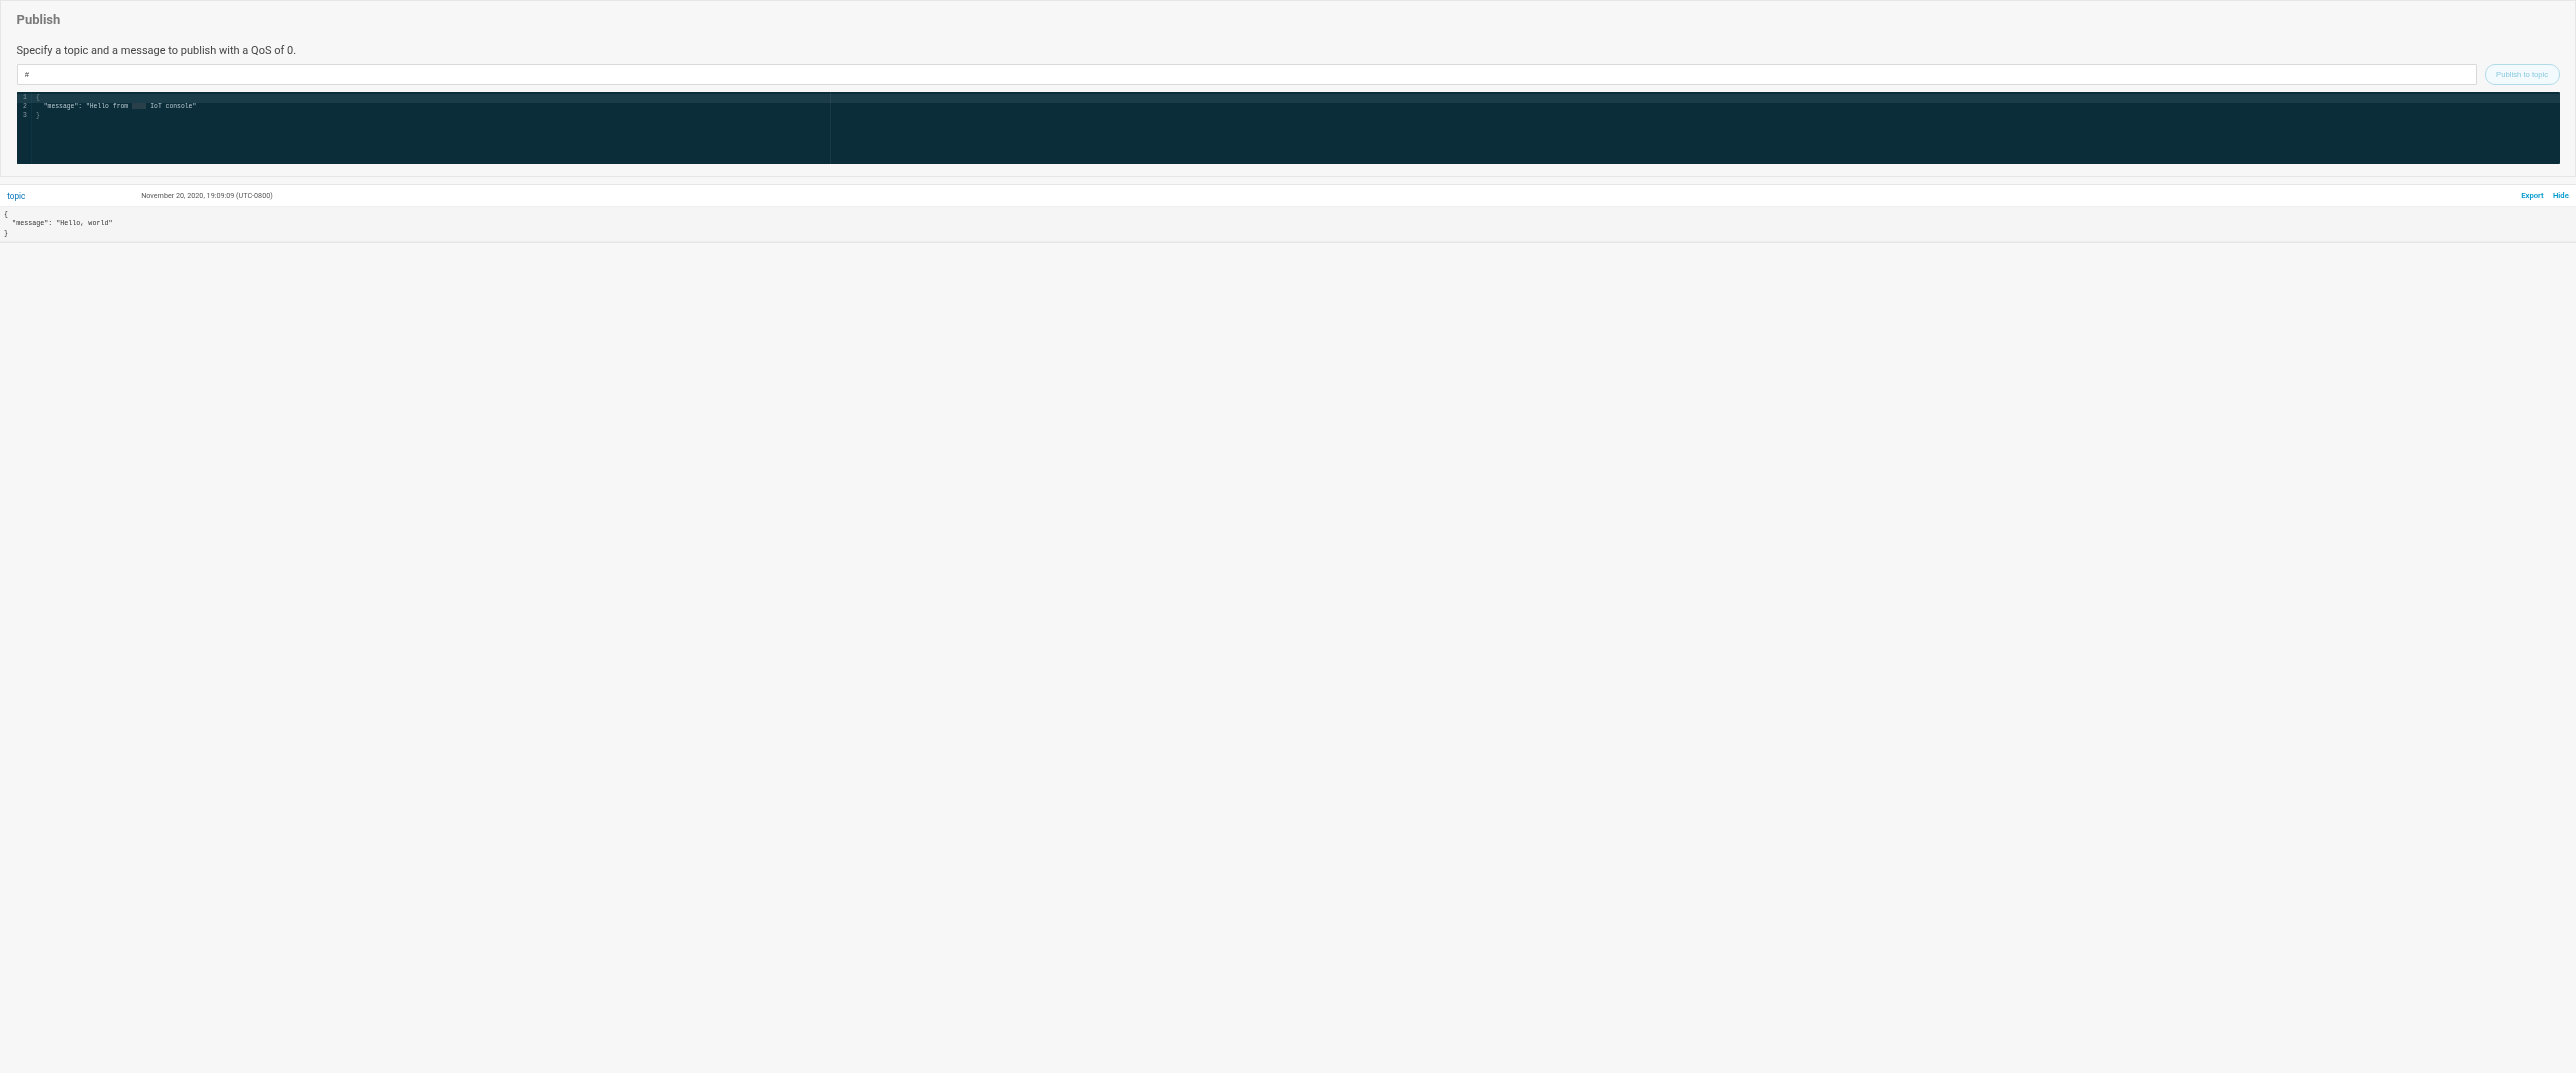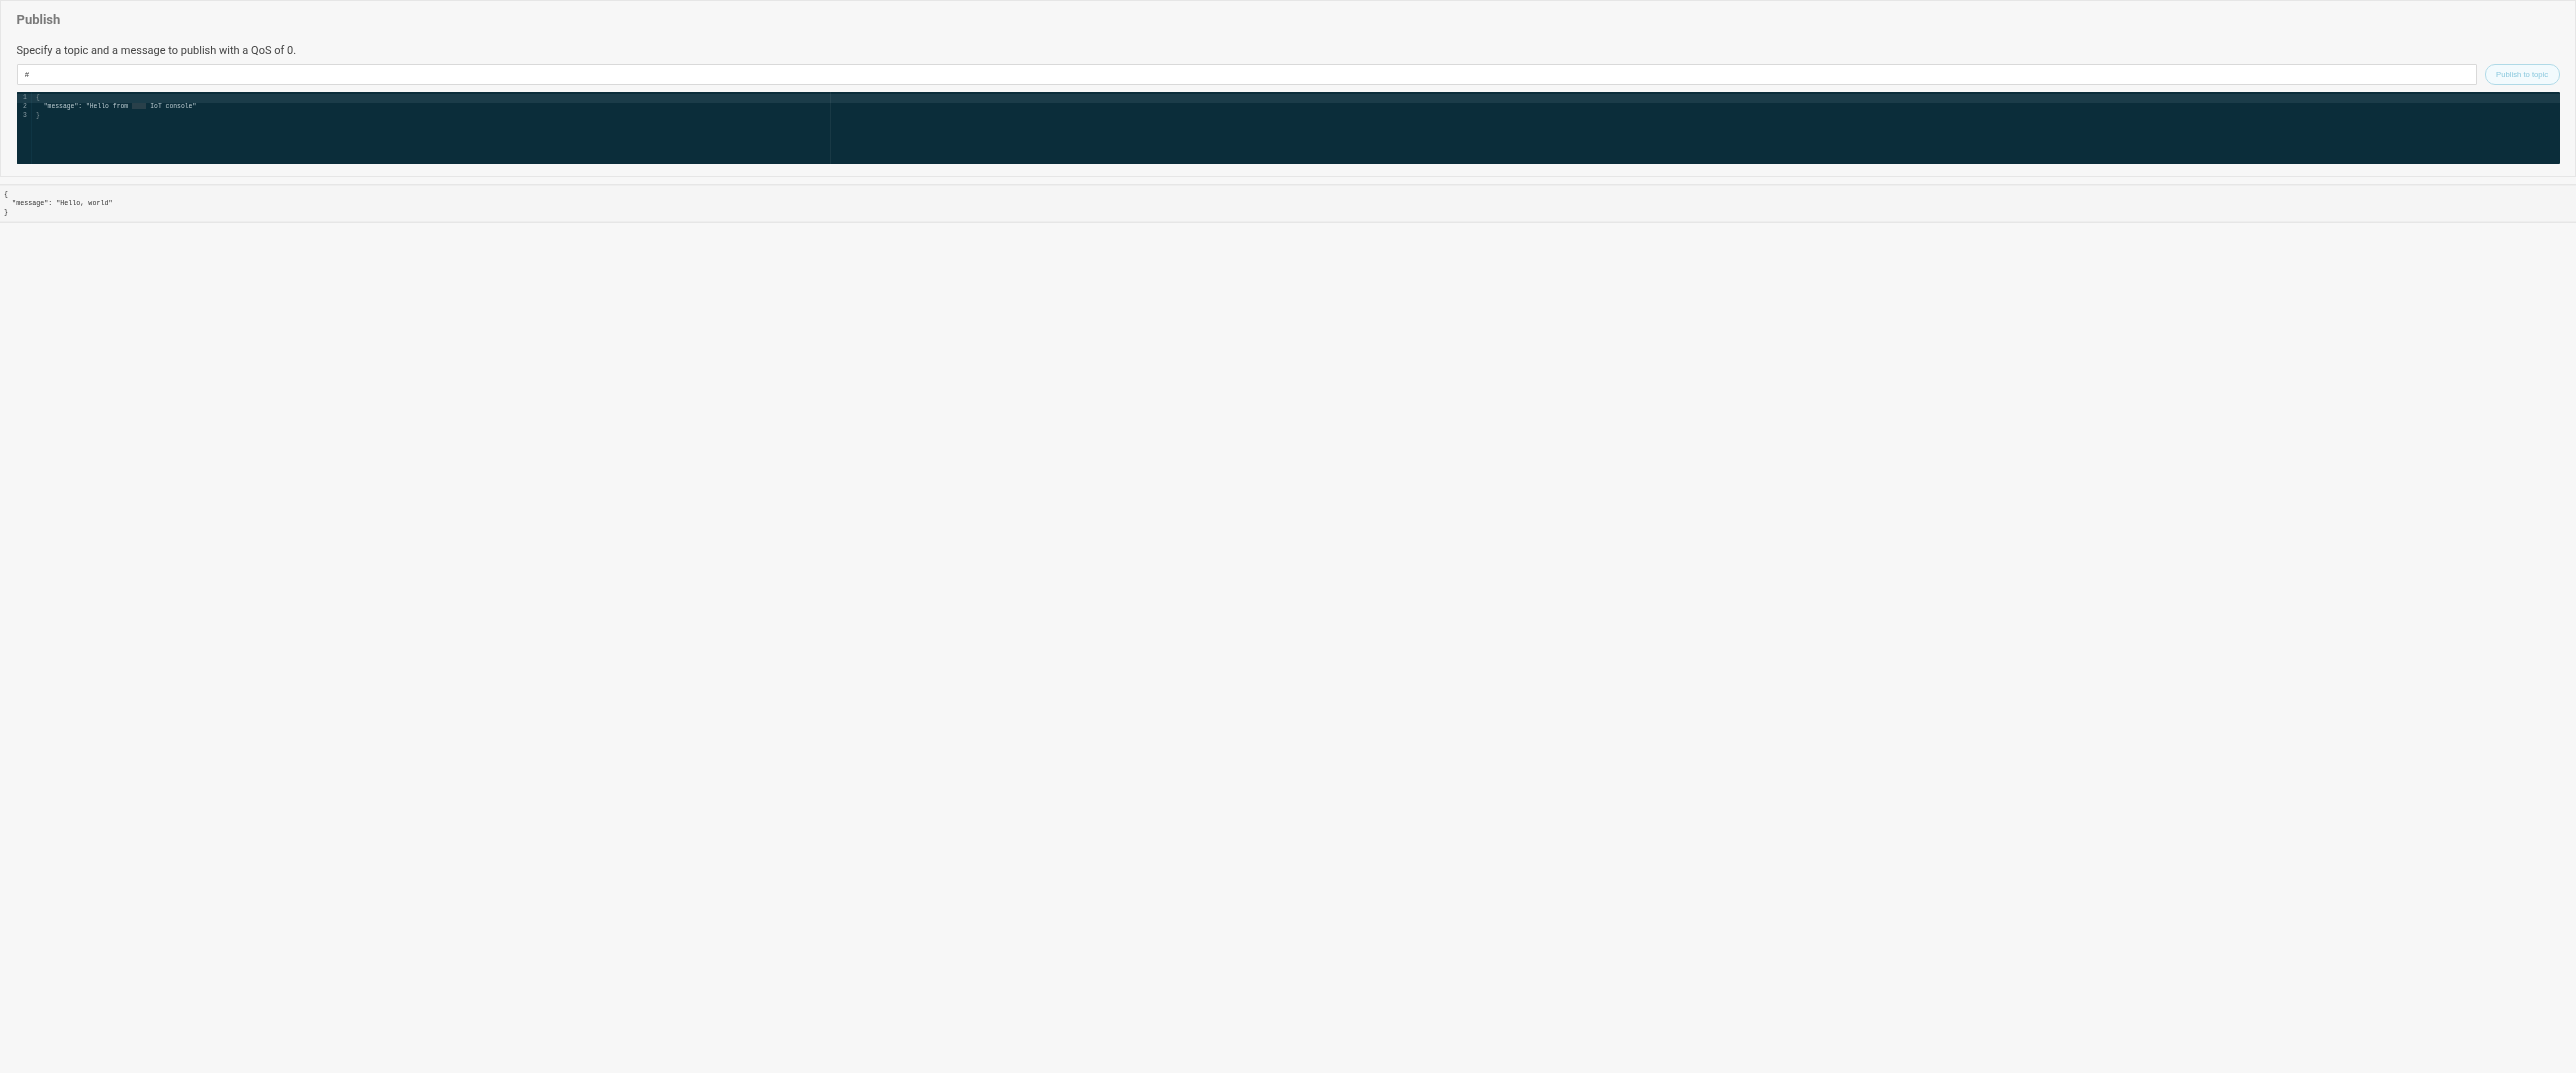--- a/index.html
+++ b/index.html
@@ -162,17 +162,24 @@
     <div class="gutter">
       <div>1</div>
       <div>2</div>
       <div>3</div>
     </div>
     <div class="code-text"><span class="line"><span class="curl">{</span></span><span class="line"><span>  "message": "Hello from </span><span class="redact"></span><span> IoT console"</span></span><span class="line"><span class="curl">}</span></span></div>
   </div>
 </div>
 
 <div class="message-panel">
+  <div class="msg-header">
+    <span class="topic-link">topic</span>
+    <span class="timestamp">November 20, 2020, 19:09:09 (UTC-0800)</span>
+    <span class="header-spacer"></span>
+    <span class="action-link">Export</span>
+    <span class="action-link">Hide</span>
+  </div>
   <div class="msg-body">{
   "message": "Hello, world"
 }</div>
 </div>
 
 
 </body></html>

